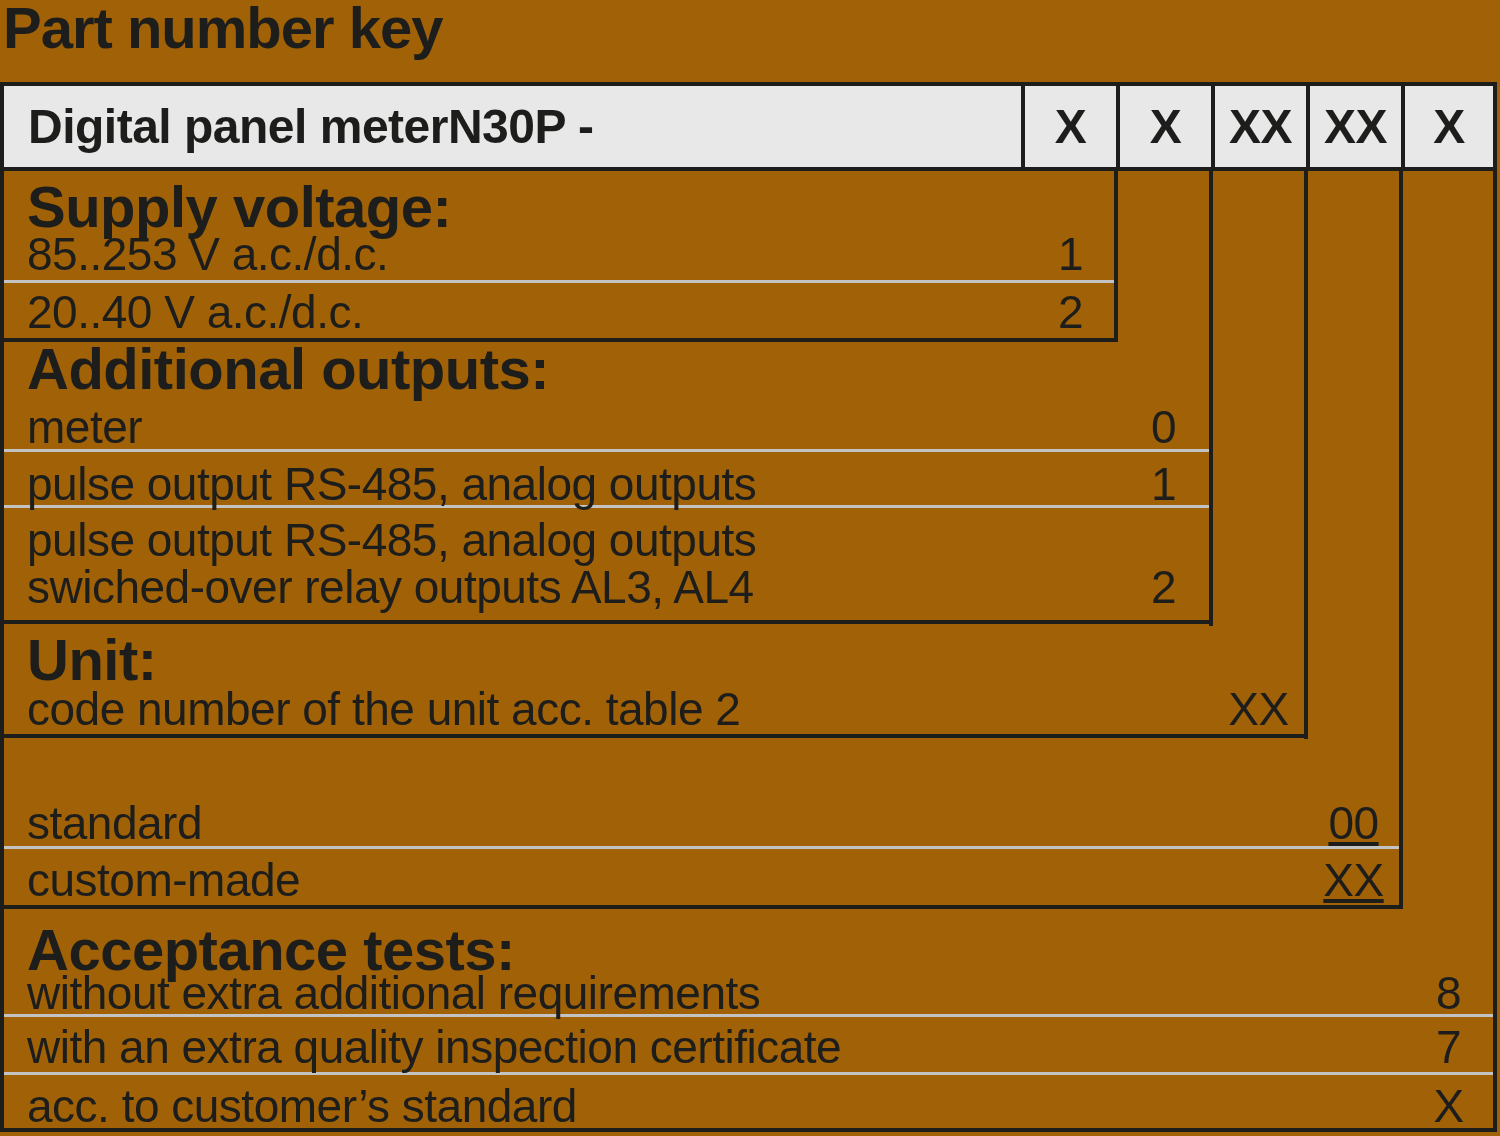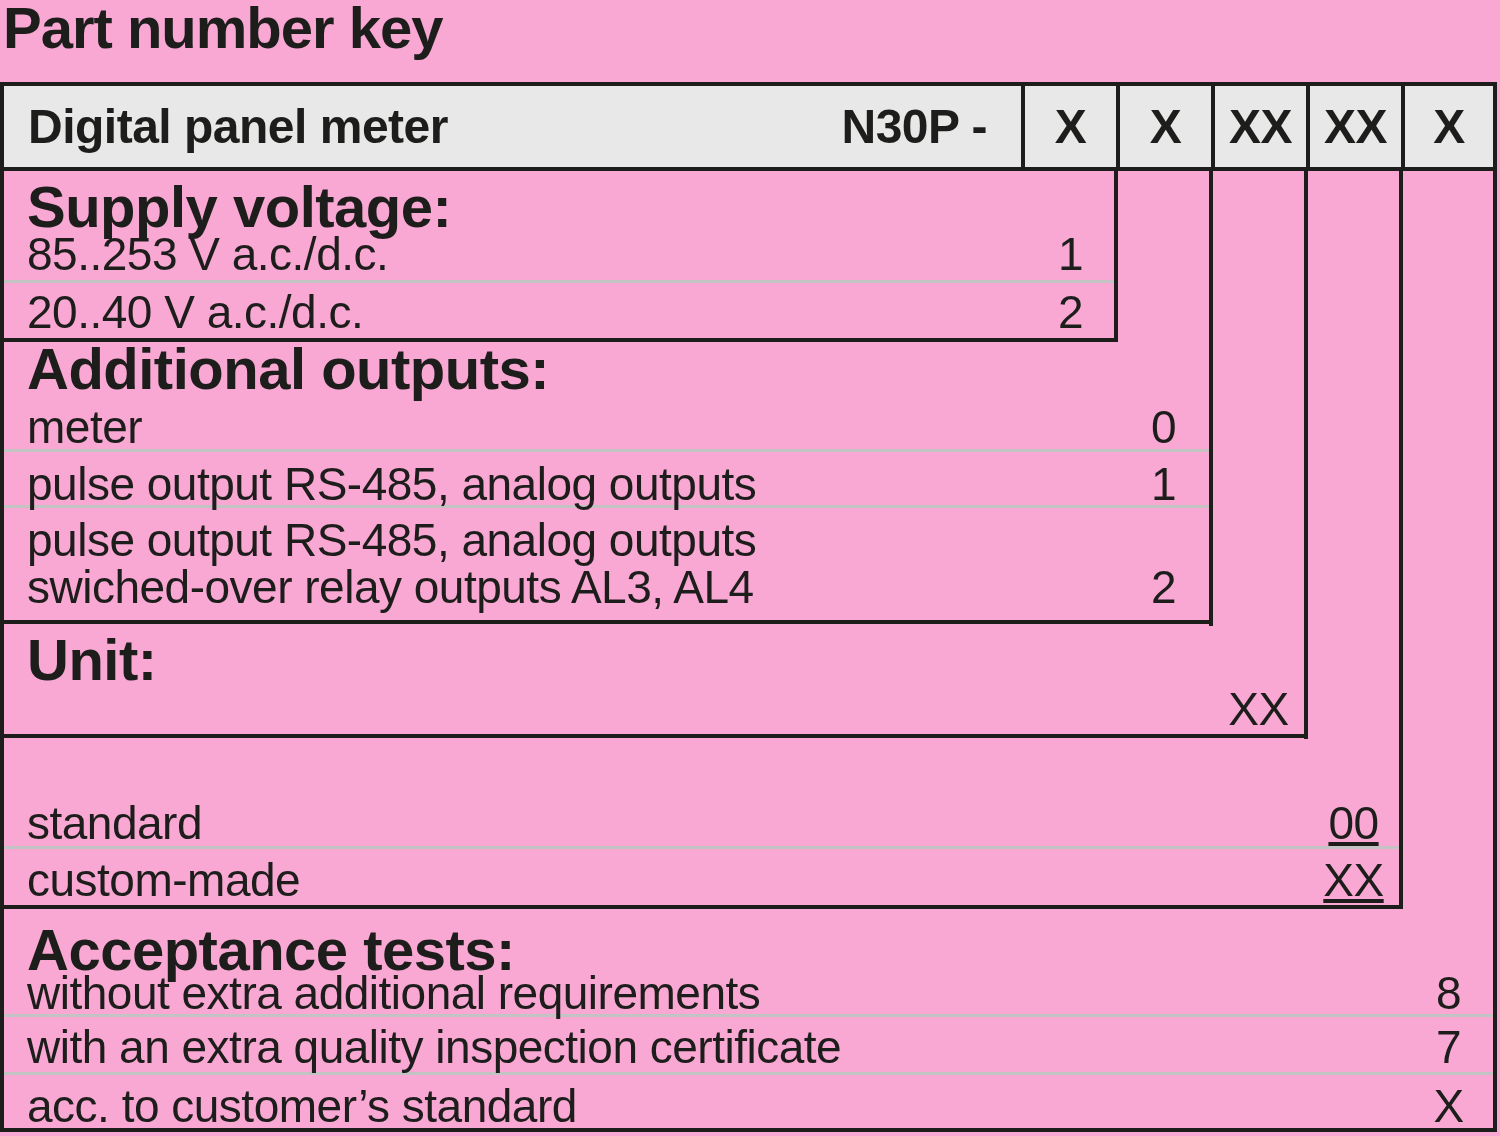--- a/index.html
+++ b/index.html
@@ -1,39 +1,39 @@
 <!DOCTYPE html>
 <html><head>
 <meta charset="utf-8">
 <style>
   html,body{margin:0;padding:0;background:#ffffff;}
   #page{
     position:relative;
     width:1500px;height:1136px;
-    background:#f9a8d4;
+    background:#a16207;
     font-family:"Liberation Sans","DejaVu Sans",sans-serif;
     color:#1d1d1b;
     overflow:hidden;
   }
   .title{
     position:absolute;left:3px;top:-6px;
     font-size:58px;font-weight:bold;letter-spacing:-1px;
     white-space:nowrap;
   }
   
   .hdr{
     position:absolute;left:0;top:82px;width:1497px;height:89px;
     box-sizing:border-box;border:4px solid #1d1d1b;
     background:#e8e8e8;display:flex;
   }
   .hdr .cell{
     box-sizing:border-box;display:flex;align-items:center;justify-content:center;
     font-size:48px;font-weight:bold;letter-spacing:-0.5px;white-space:nowrap;
   }
-  .hdr .main{width:1017px;justify-content:space-between;padding:0 34px 0 24px;}
+  .hdr .main{width:1017px;justify-content:flex-start;padding:0 34px 0 24px;}
   .hdr .code{border-left:4px solid #1d1d1b;width:95px;}
   .hdr .code.last{width:92px;}
   
   .vline{position:absolute;width:4px;background:#1d1d1b;}
   .hline{position:absolute;height:4px;background:#1d1d1b;left:0;}
   .sep{position:absolute;height:3px;background:#c3c3c3;left:4px;}
   #border-left{left:0;top:171px;height:961px;}
   #v1{left:1114px;top:171px;height:171px;}
   #v2{left:1209px;top:171px;height:455px;}
   #v3{left:1304px;top:171px;height:568px;}
@@ -113,20 +113,21 @@
   <div class="htext" style="top:340px">Additional outputs:</div>
   <div class="rtext" style="top:404px">meter</div>
   <div class="codeval c2" style="top:404px">0</div>
   <div class="rtext" style="top:461px">pulse output RS-485, analog outputs</div>
   <div class="codeval c2" style="top:461px">1</div>
   <div class="rtext" style="top:517px">pulse output RS-485, analog outputs</div>
   <div class="rtext" style="top:564px">swiched-over relay outputs AL3, AL4</div>
   <div class="codeval c2" style="top:564px">2</div>
 
   <div class="htext" style="top:631px">Unit:</div>
+  <div class="rtext" style="top:686px">code number of the unit acc. table 2</div>
   <div class="codeval c3" style="top:686px">XX</div>
 
   <div class="rtext" style="top:800px">standard</div>
   <div class="codeval c4" style="top:800px">00</div>
   <div class="rtext" style="top:857px">custom-made</div>
   <div class="codeval c4" style="top:857px">XX</div>
 
   <div class="htext" style="top:921px">Acceptance tests:</div>
   <div class="rtext" style="top:970px">without extra additional requirements</div>
   <div class="codeval c5" style="top:970px">8</div>

